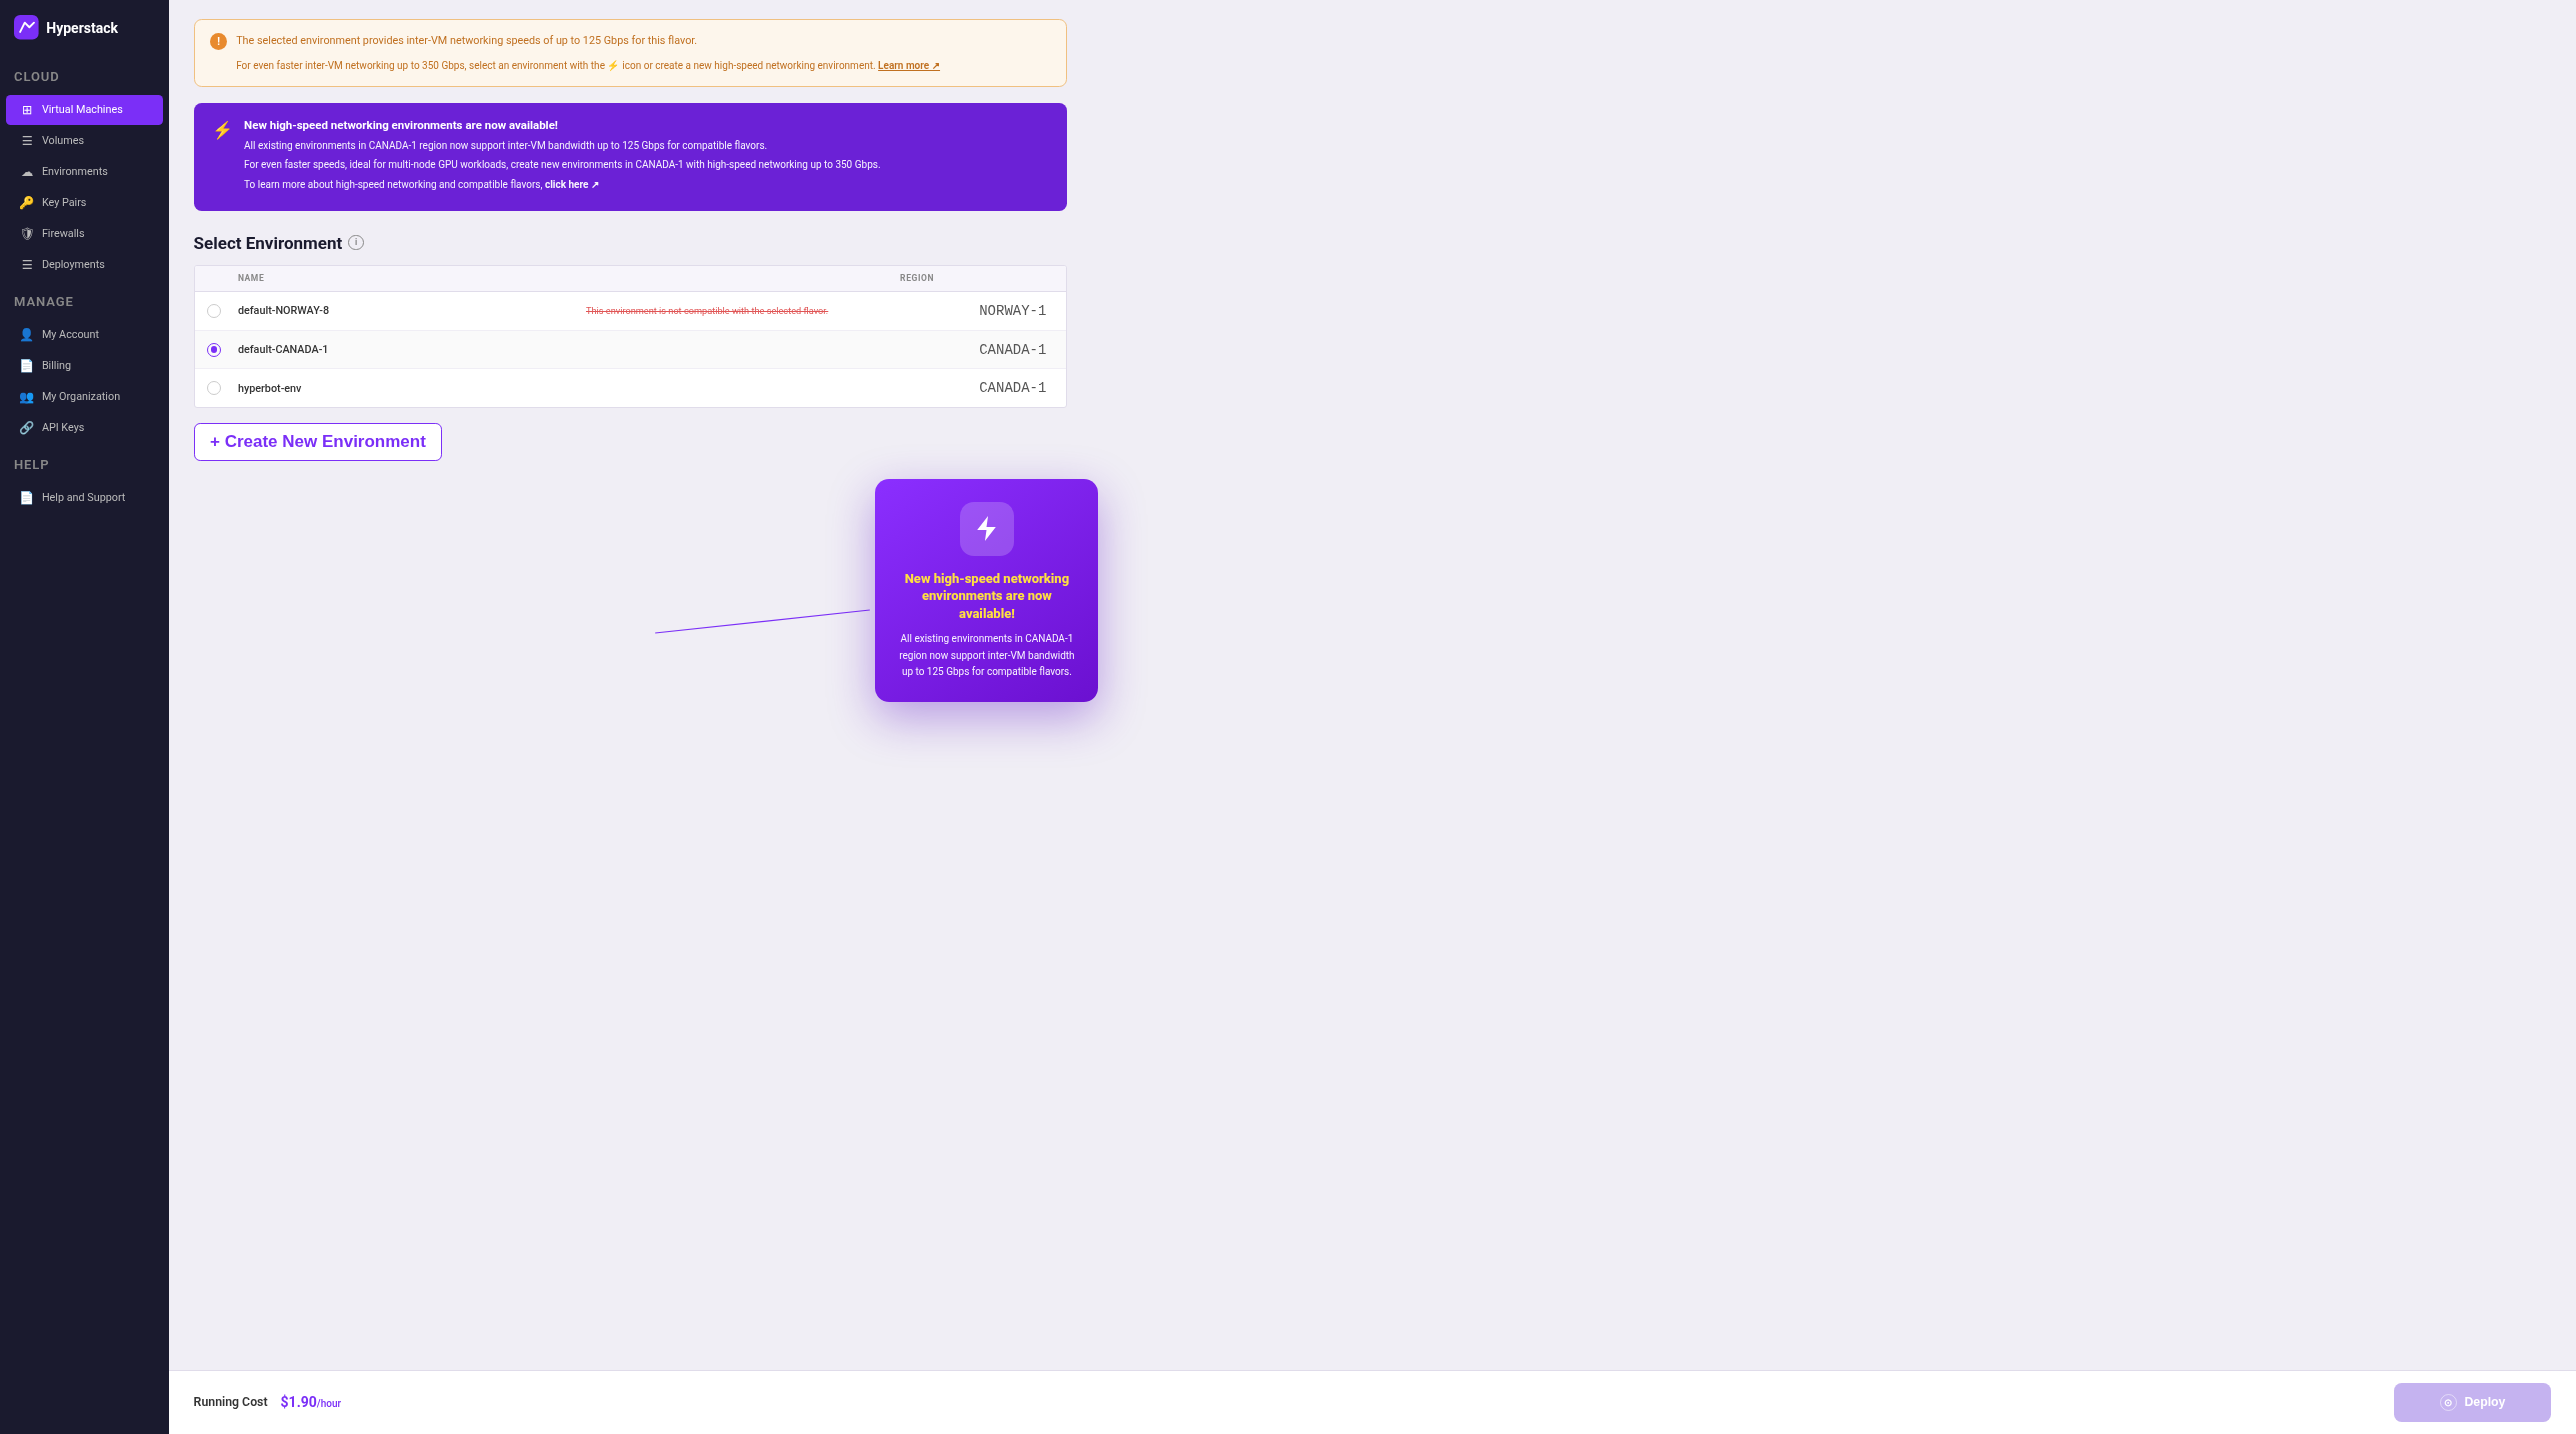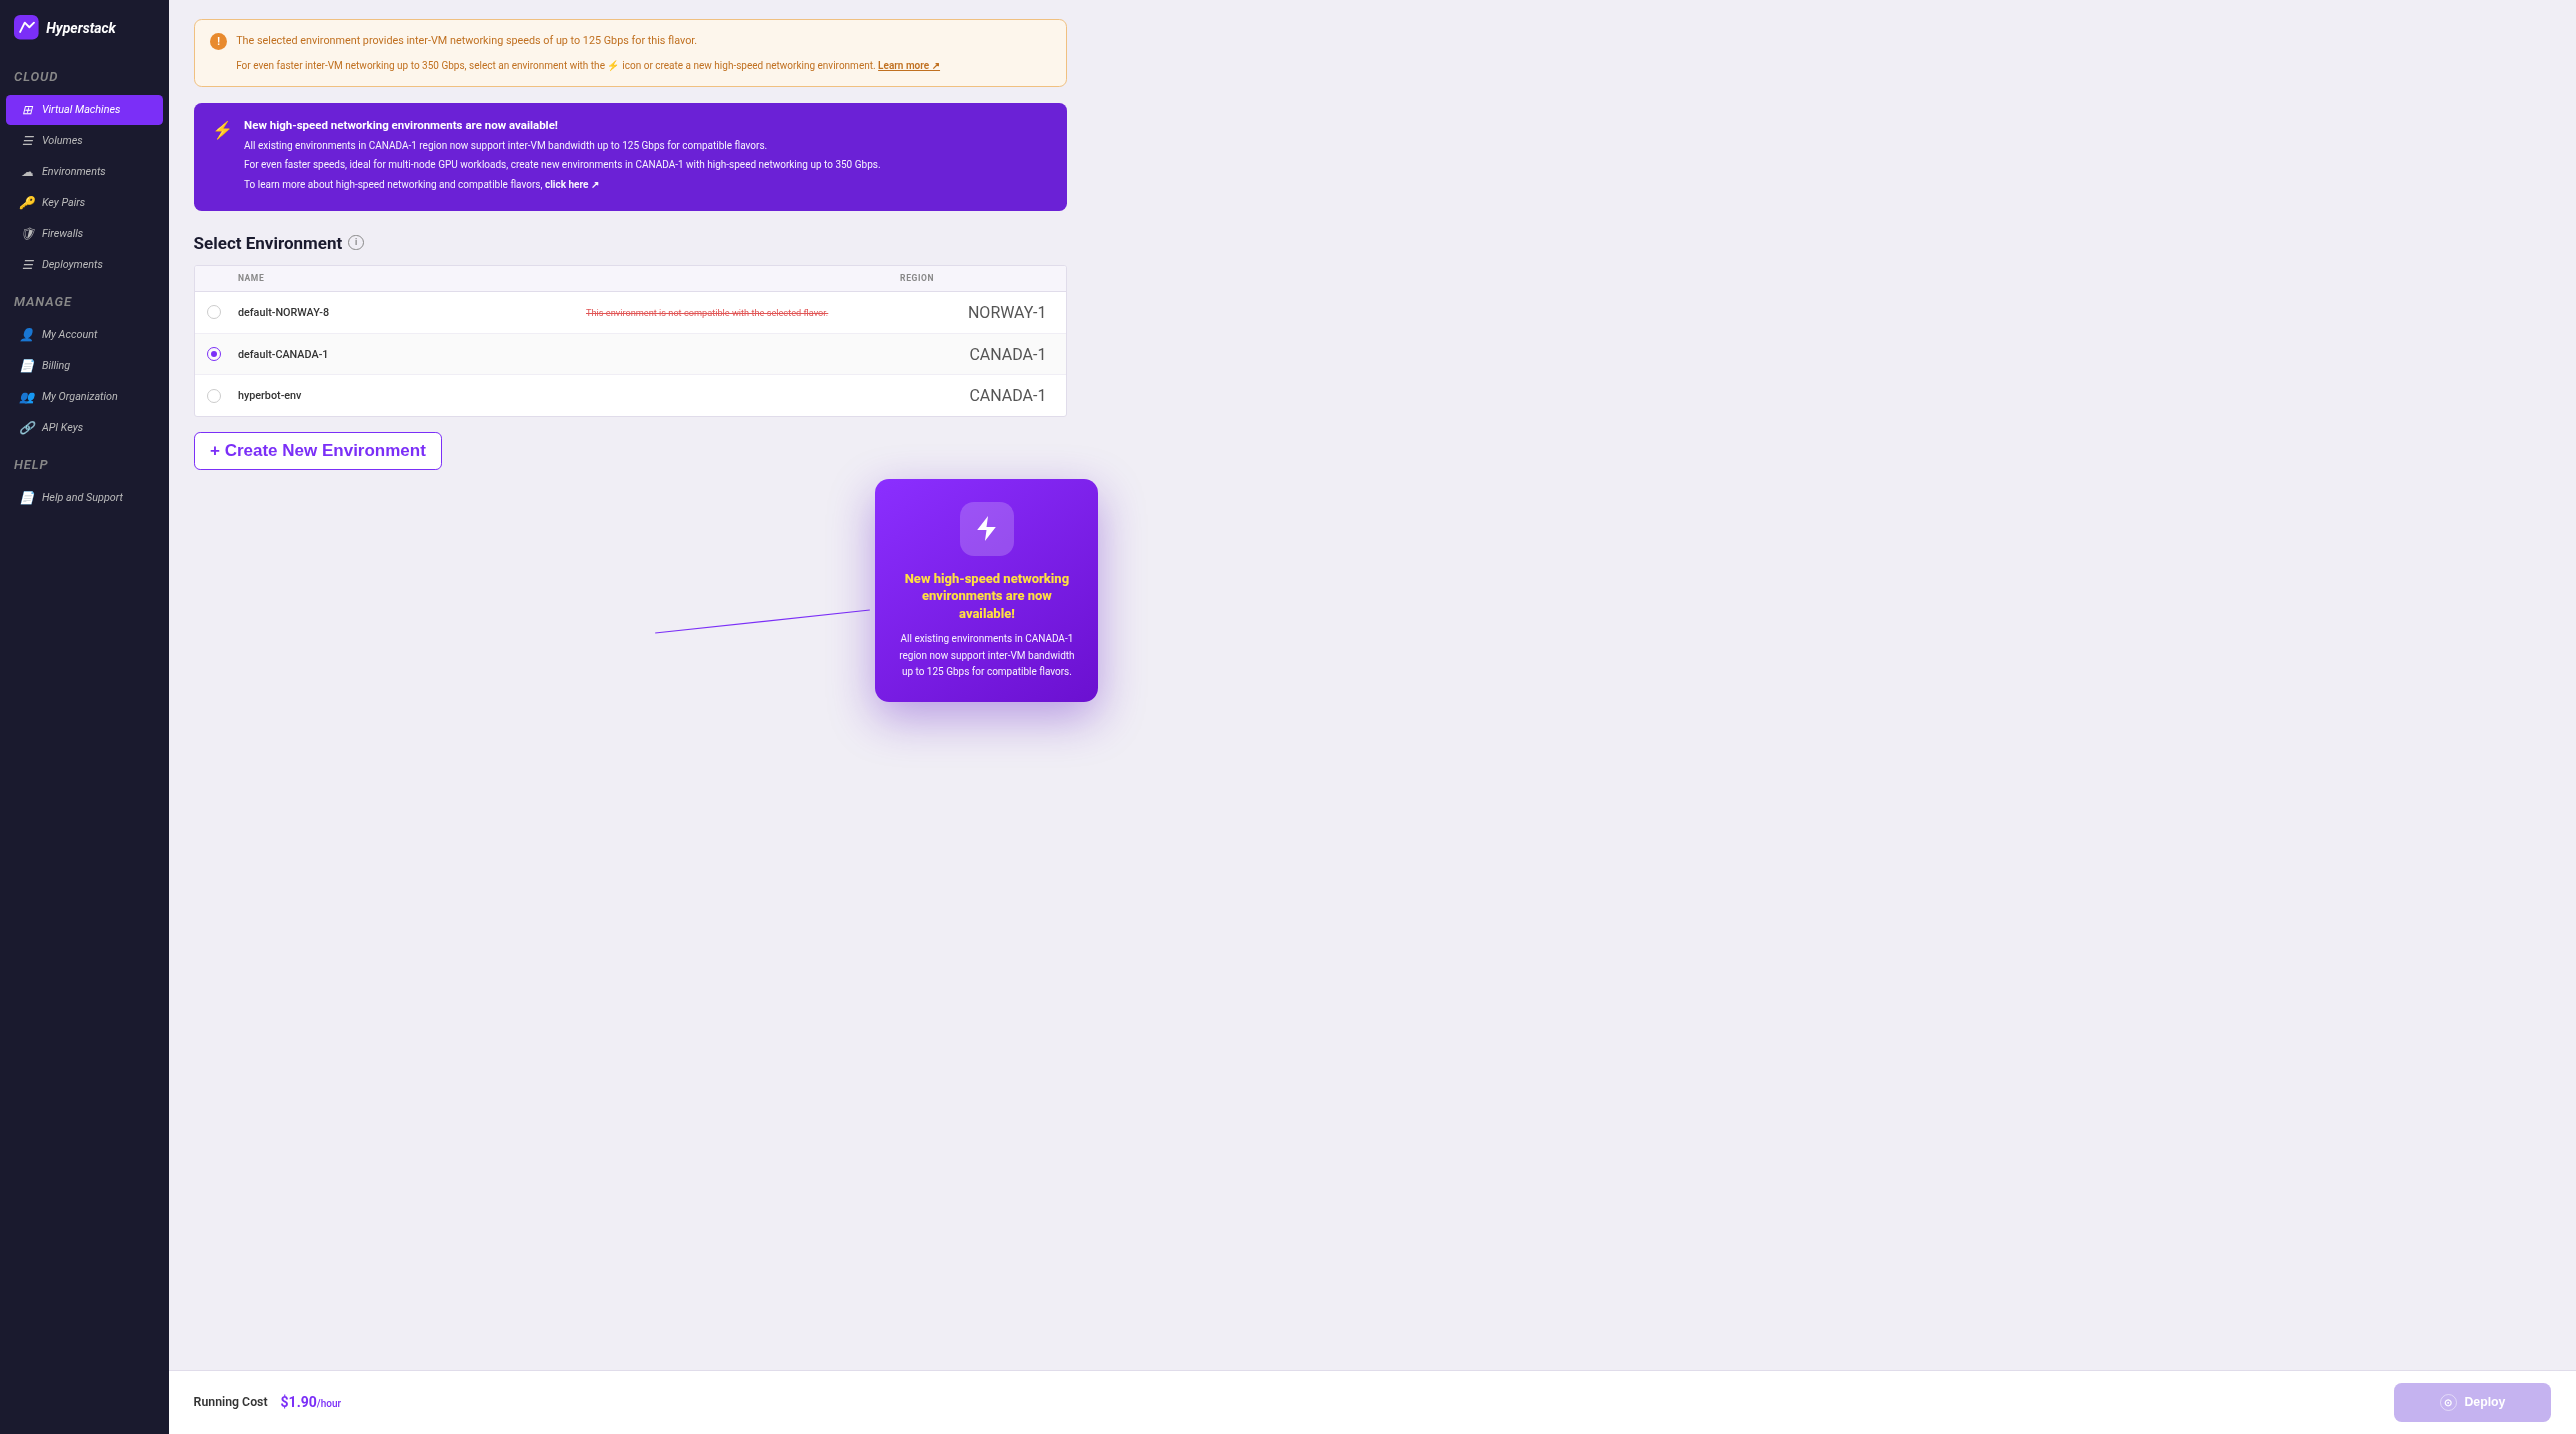--- a/index.html
+++ b/index.html
@@ -16,21 +16,20 @@
     .sidebar {
       width: 169px;
       min-width: 169px;
       background: #1a1a2e;
       color: #ccc;
       display: flex;
       flex-direction: column;
       padding: 0;
       height: 100vh;
       overflow-y: auto;
-      font-style: italic;
     }
     .sidebar-logo {
       display: flex;
       align-items: center;
       gap: 7.7px;
       padding: 15.4px 14px;
       color: white;
       font-size: 14px;
       font-weight: 700;
     }
@@ -239,24 +238,25 @@
       color: #333;
       font-weight: 500;
     }
     .env-incompatible {
       font-size: 9.2px;
       color: #e05555;
       text-decoration: line-through;
       margin-left: 17px;
     }
     .env-region {
-      font-size: 16px;
+      font-size: 14px;
       color: #555;
       text-align: right;
       padding-right: 7.7px;
+      font-family: Liberation Mono, monospace;
     }
 
     
     .create-btn {
       display: inline-flex;
       align-items: center;
       gap: 6.2px;
       border: 1.5px solid #7b2ff7;
       background: white;
       color: #7b2ff7;

